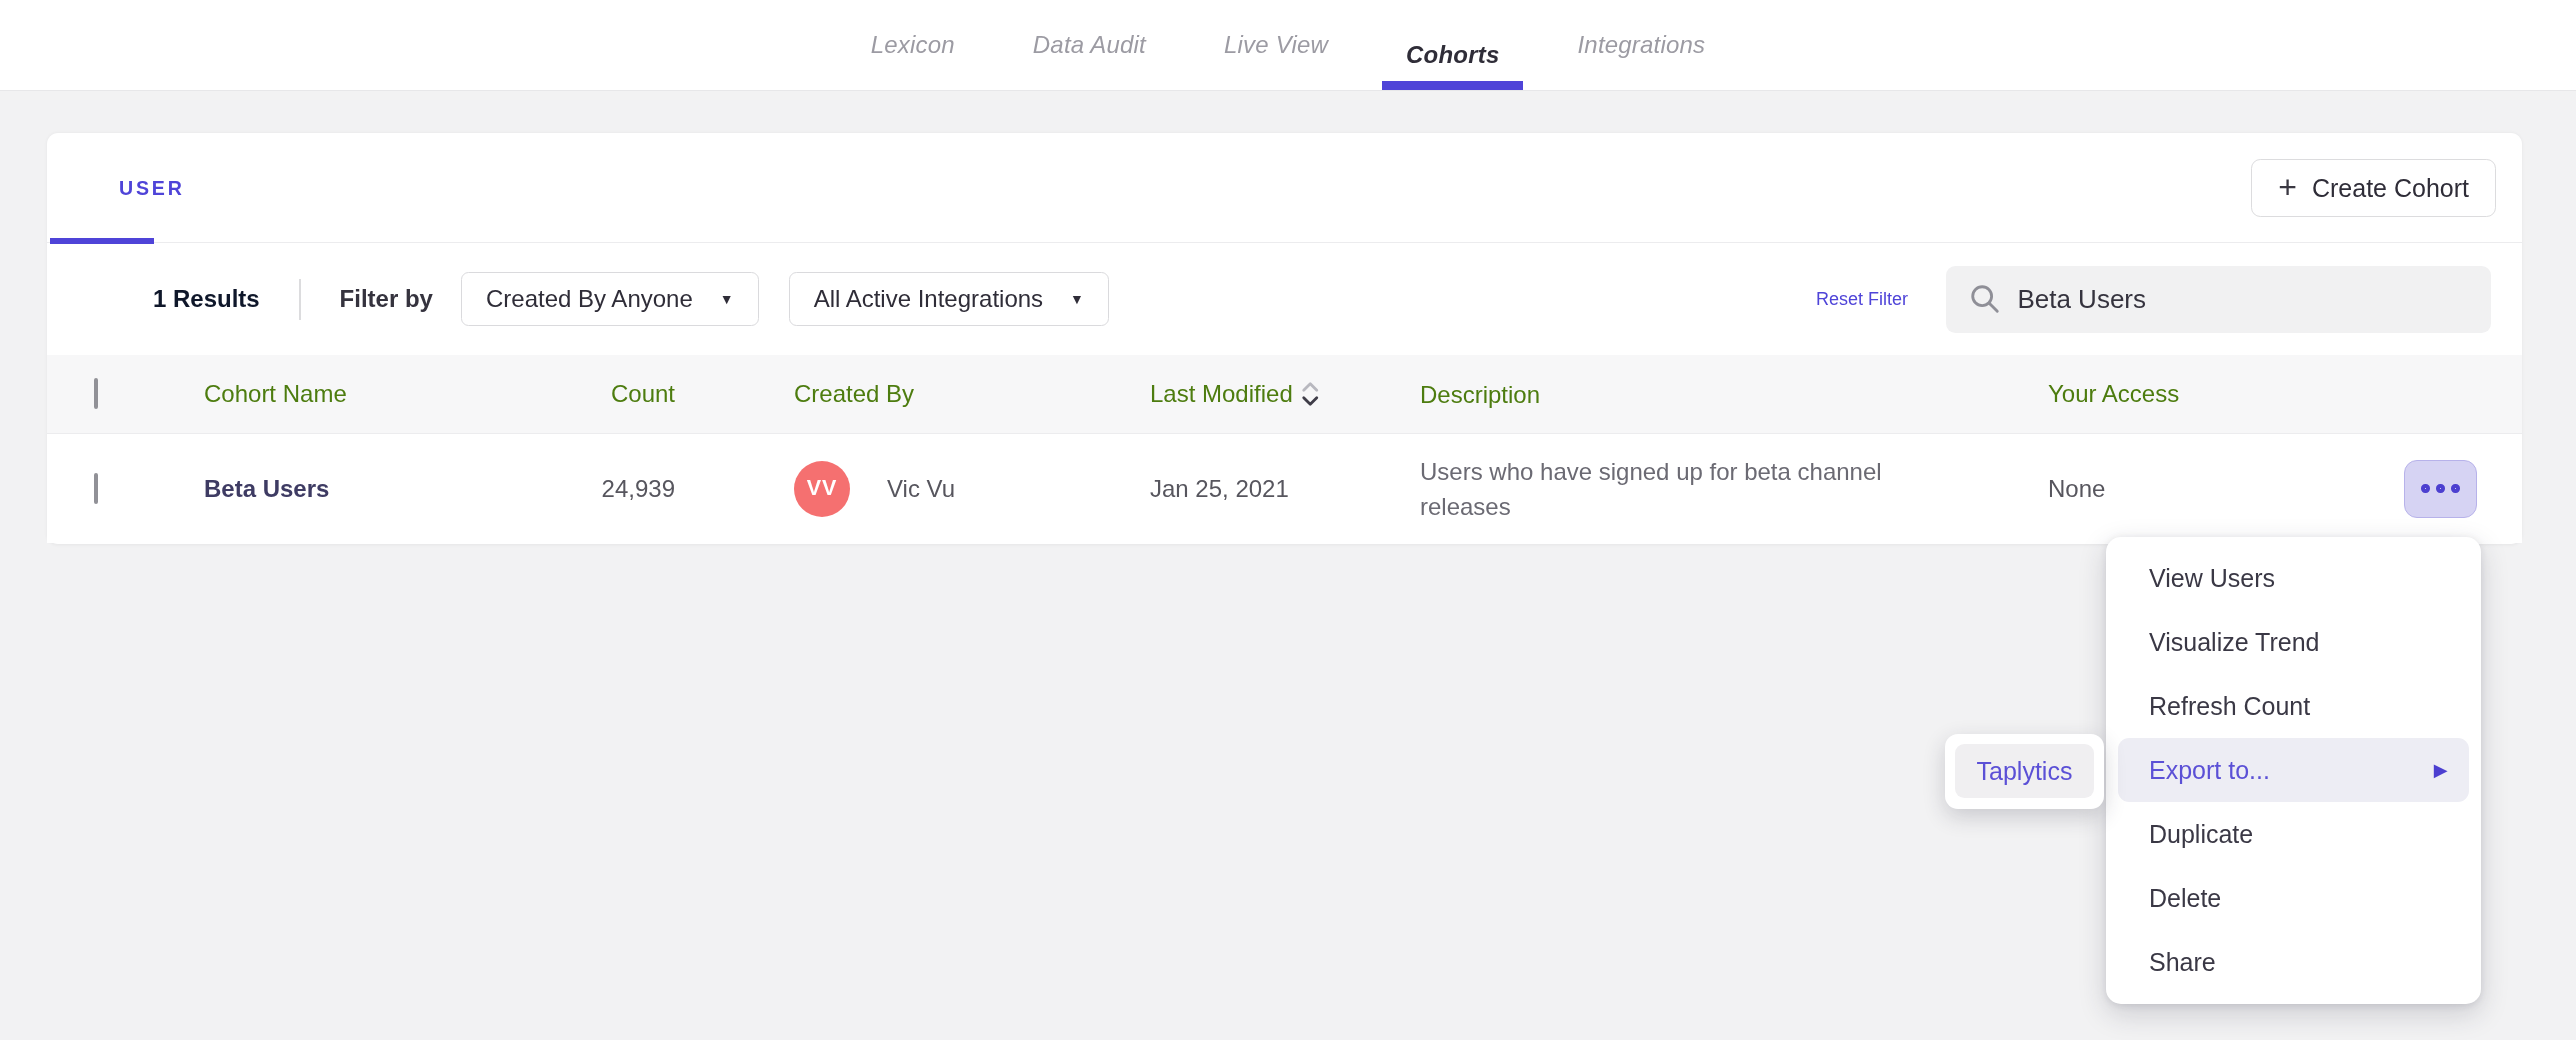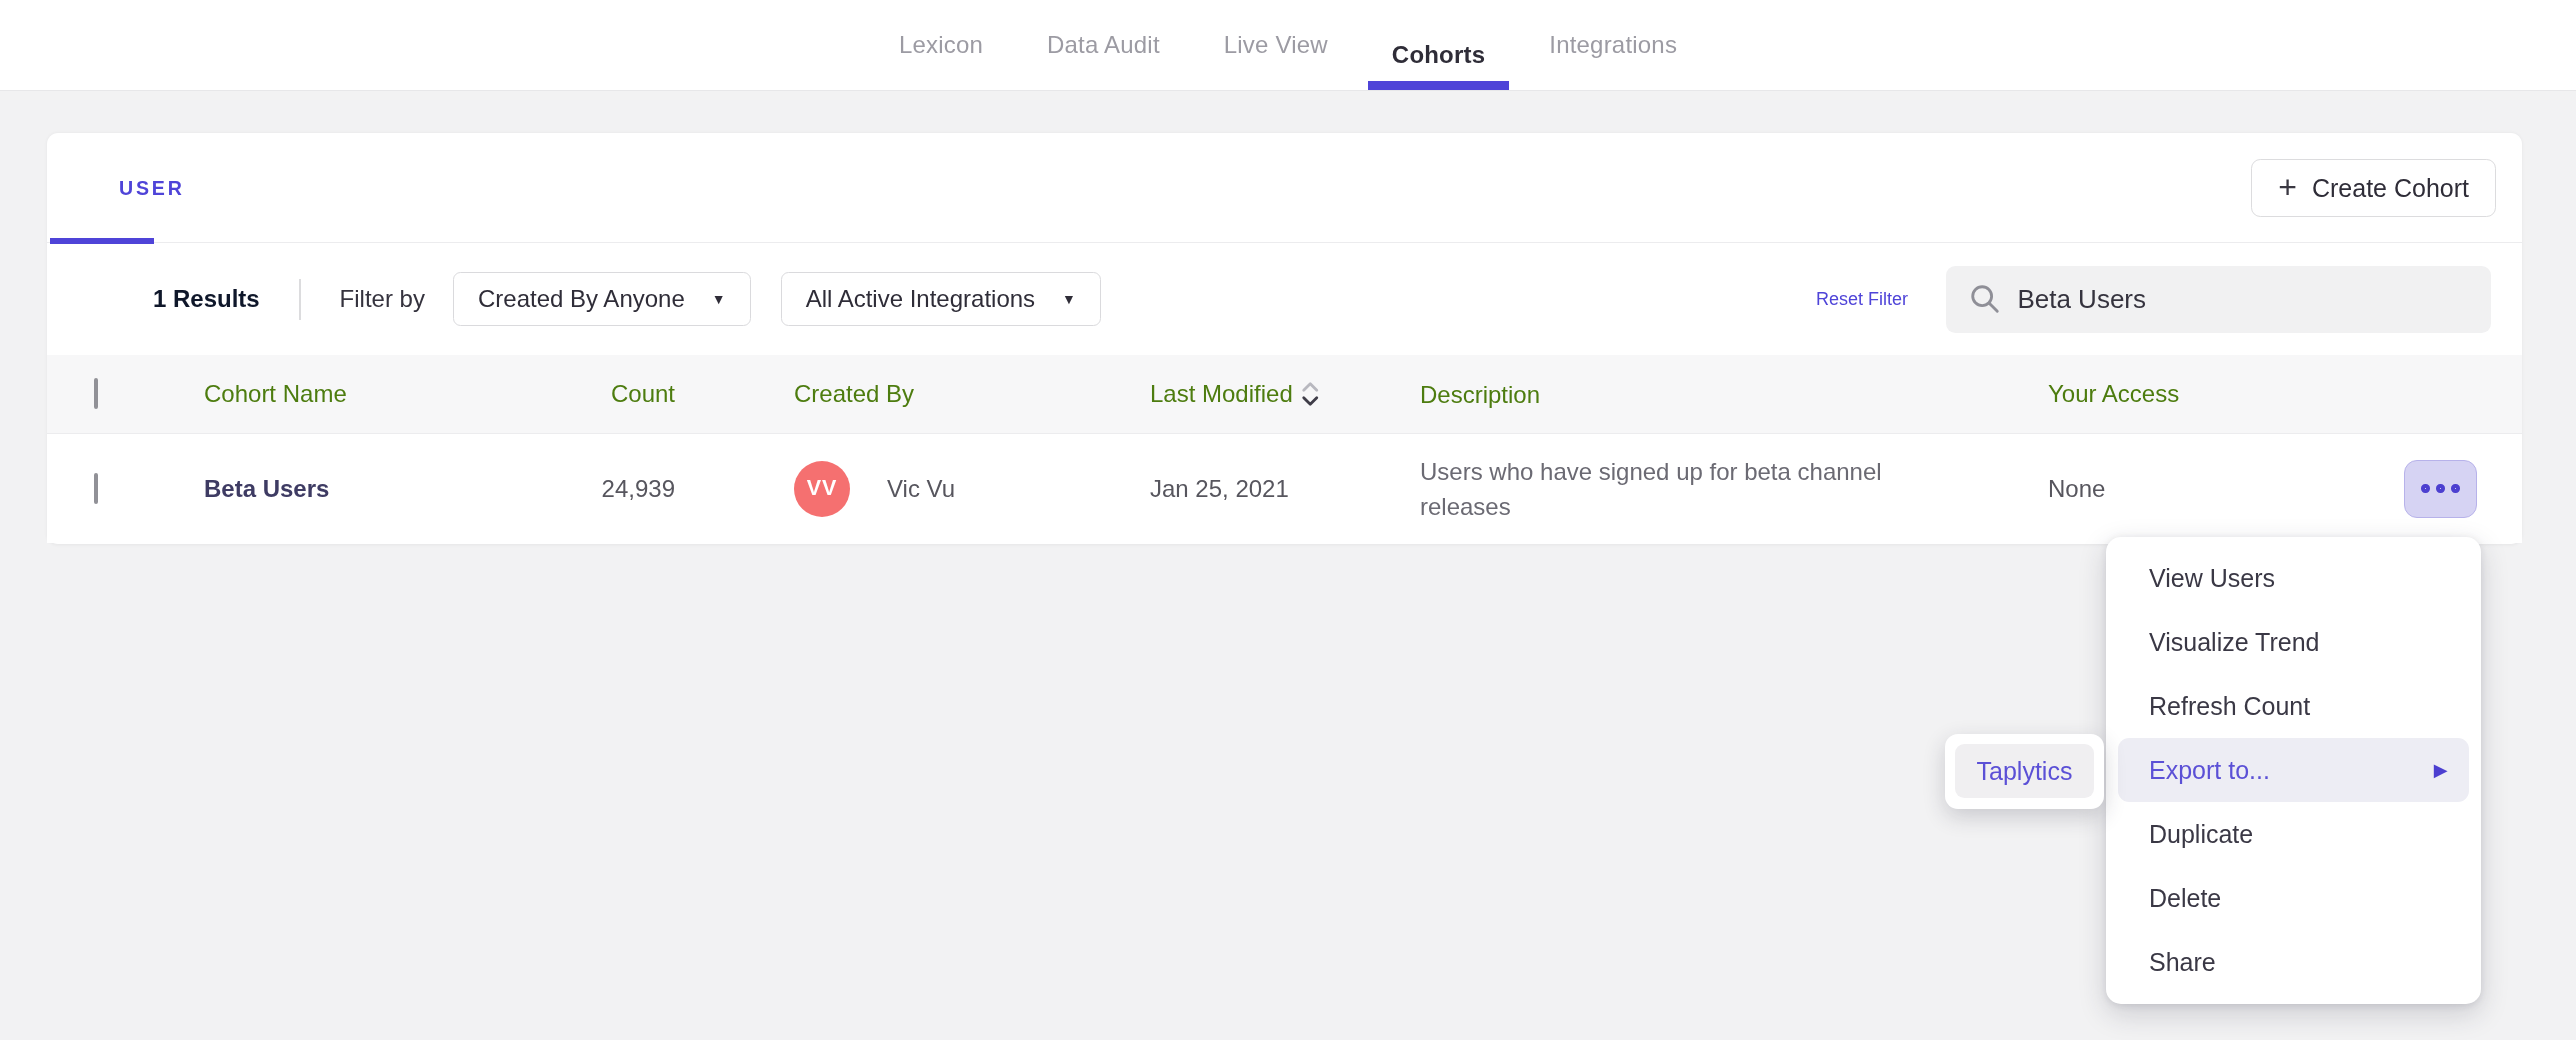--- a/index.html
+++ b/index.html
@@ -10,21 +10,21 @@
     color:#35333e;
     overflow:hidden;
     position:relative;
   }
 
   
   .topbar {
     height:91px; background:#ffffff; border-bottom:0.9px solid #e7e7e9;
     display:flex; justify-content:center; align-items:stretch;
   }
-  .topnav { display:flex; gap:16px; }
+  .topnav { display:flex; gap:30px;font-style:italic; }
   .nav-item {
     display:flex; align-items:center; padding:0 24px;
     font-size:24px; color:#9c9ba3; cursor:pointer; position:relative;
     letter-spacing:0.2px;
   }
   .nav-item.active { color:#2f2d38; font-weight:700;margin-top:20px; }
   .nav-item.active::after {
     content:""; position:absolute; left:0; right:0; bottom:0; height:9.3px;
     background:#4f44d8;
   }
@@ -52,21 +52,21 @@
     font-family:inherit; font-size:25px; font-weight:500; color:#2f2d38; cursor:pointer;
   }
   .create-btn .plus { font-size:32px; font-weight:400; color:#3a3842; line-height:1; margin-top:-2.8px; }
 
   
   .filter-row {
     position:relative; height:112px; display:flex; align-items:center; padding:0 31px 0 106px;
   }
   .results-count { font-size:24px; font-weight:700; color:#0f172a; }
   .v-divider { width:1.9px; height:41px; background:#dcdcde; margin:0 39px 0 39px; }
-  .filter-by { font-size:24px; font-weight:400; color:#35333e; margin-right:28px; }
+  .filter-by { font-size:24px; font-weight:700; color:#35333e; margin-right:28px; }
   .dropdown {
     display:flex; align-items:center; gap:27px; height:54px; padding:0 24px;
     border:1.9px solid #dadadd; border-radius:7.5px; background:#fff;
     font-family:inherit; font-size:24px; font-weight:500; color:#2f2d38; cursor:pointer;
     margin-right:30px;
   }
   .dropdown .caret { font-size:14px; color:#2f2d38; }
   .filter-spacer { flex:1; }
   .reset-filter { font-size:18px; font-weight:500; color:#4f44d8; cursor:pointer; margin-right:38px; }
   .searchbox {

